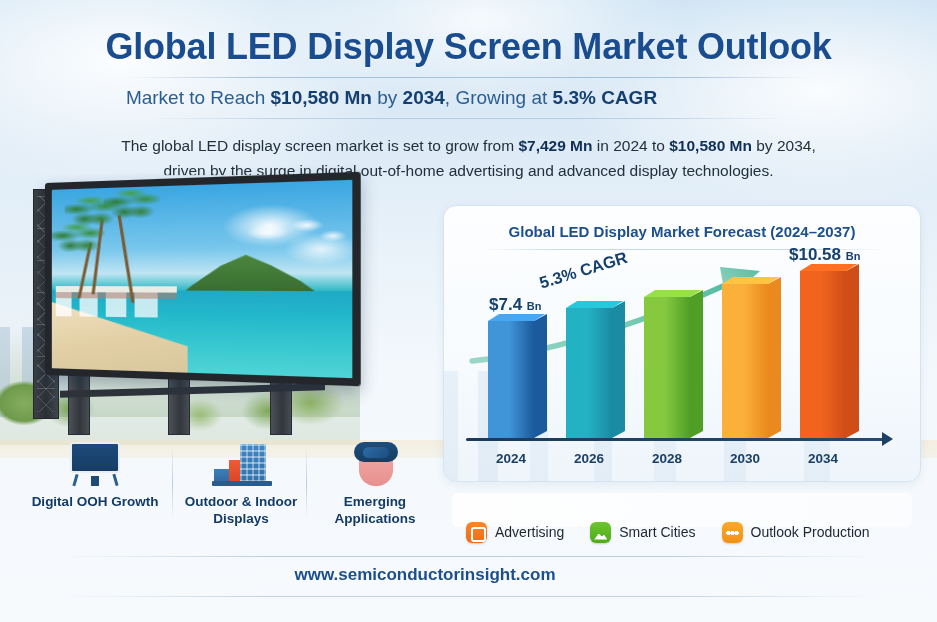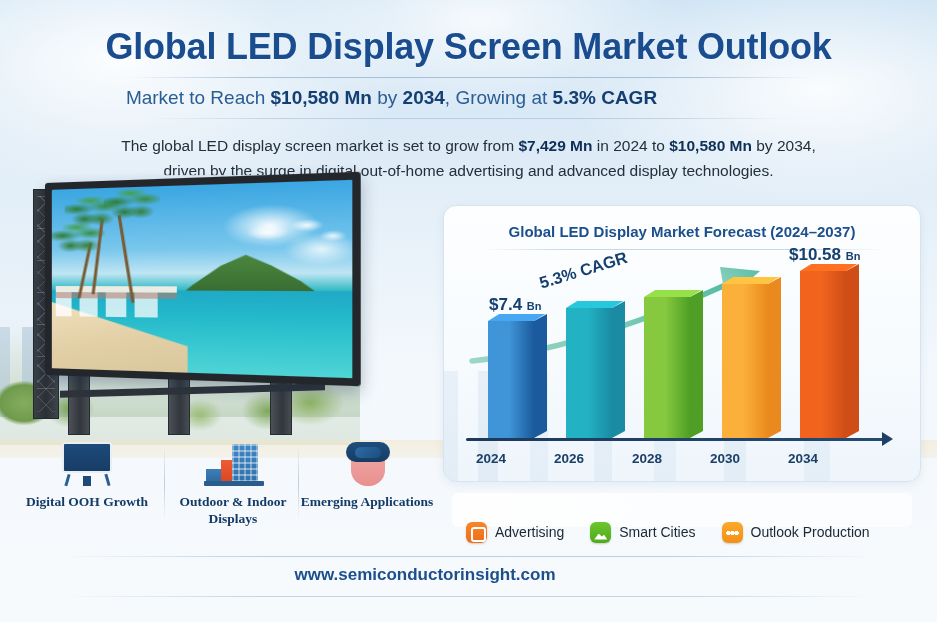--- a/index.html
+++ b/index.html
@@ -160,21 +160,21 @@
   .palm3 .trunk { height: 56px; transform: rotate(12deg); }
   .bb-clouds {
     position: absolute; left: 180px; top: 28px; width: 100px; height: 34px;
     background:
       radial-gradient(ellipse 26px 10px at 24px 18px, rgba(255,255,255,0.95), rgba(255,255,255,0) 72%),
       radial-gradient(ellipse 20px 8px at 58px 12px, rgba(255,255,255,0.9), rgba(255,255,255,0) 72%),
       radial-gradient(ellipse 16px 7px at 80px 22px, rgba(255,255,255,0.85), rgba(255,255,255,0) 72%);
   }
 
   
-  .features { position: absolute; left: 8px; top: 440px; width: 430px; height: 110px; font-family: Liberation Serif, serif; }
+  .features { position: absolute; left: 16px; top: 440px; width: 430px; height: 110px; }
   .feature { position: absolute; top: 0; width: 146px; text-align: center; }
   .feature:nth-child(1) { left: 6px; }
   .feature:nth-child(2) { left: 152px; }
   .feature:nth-child(3) { left: 286px; }
   .feature .ficon { height: 46px; position: relative; margin: 0 auto 7px; width: 70px; }
   .feature .flabel {
     font-size: 13.5px; font-weight: bold; color: #143b66; line-height: 17px;
   }
   .fdivider {
     position: absolute; top: 6px; width: 1px; height: 74px;
@@ -291,21 +291,21 @@
     position: absolute; left: 0; top: -7px; width: 100%; height: 7px;
     transform: skewX(-58deg); transform-origin: bottom left;
   }
   .bar-value {
     position: absolute; font-size: 17px; font-weight: bold; color: #16406e;
     white-space: nowrap;
   }
   .bar-value .unit { font-size: 11px; font-weight: bold; }
   .xlabel {
     position: absolute; top: 245px; font-size: 13.5px; font-weight: bold; color: #1b3f66;
-    width: 70px;
+    text-align: center; width: 70px;
   }
   .cagr-arrow { position: absolute; left: 24px; top: 55px; width: 330px; height: 105px; }
   .cagr-label {
     position: absolute; left: 96px; top: 68px;
     font-size: 16.5px; font-weight: bold; color: #16406e;
     transform: rotate(-17deg); transform-origin: left center;
     white-space: nowrap;
   }
 
   

